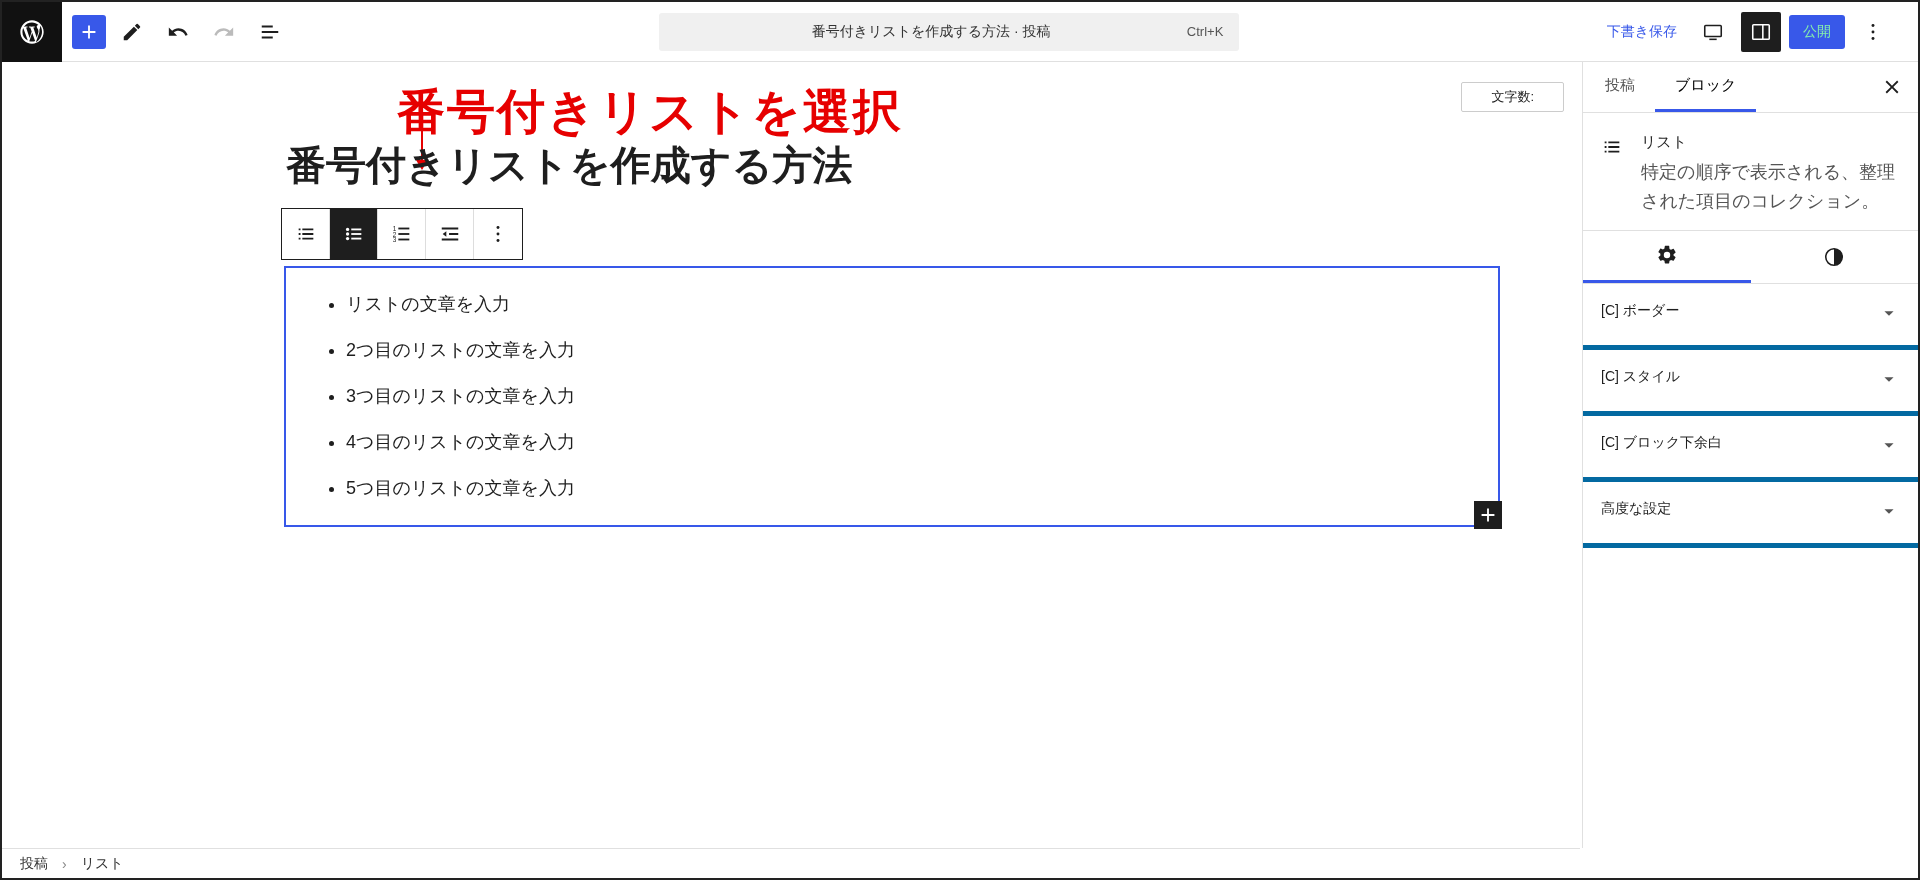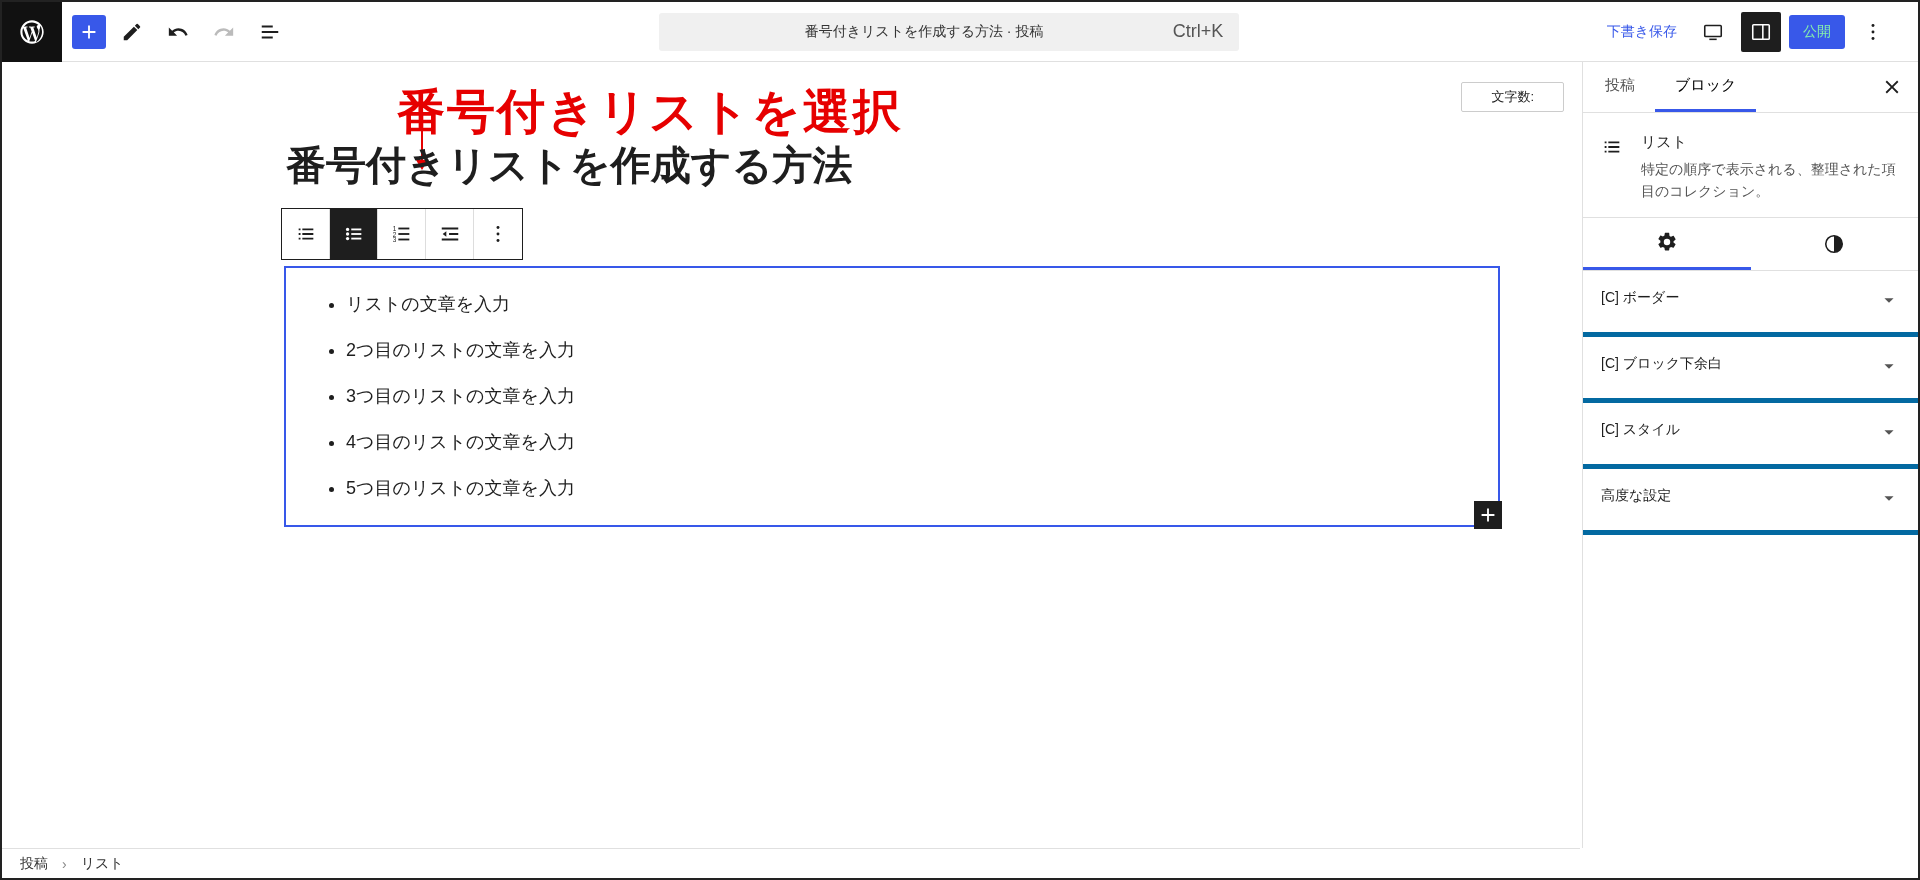--- a/index.html
+++ b/index.html
@@ -9,21 +9,21 @@
 .topbar { display: flex; align-items: center; height: 60px; border-bottom: 1px solid #e0e0e0; }
 .wp-logo { width: 60px; height: 60px; background: #111; display: flex; align-items: center; justify-content: center; color: #fff; }
 .wp-logo svg { width: 28px; height: 28px; }
 .tb-left { display: flex; align-items: center; gap: 6px; padding: 0 10px; }
 .add-btn { width: 34px; height: 34px; background: #3858e9; border-radius: 3px; display: flex; align-items: center; justify-content: center; color: #fff; cursor: pointer; }
 .tb-btn { width: 40px; height: 40px; display: flex; align-items: center; justify-content: center; cursor: pointer; border-radius: 2px; color: #1e1e1e; }
 .tb-btn.disabled { color: #bbb; cursor: default; }
 .tb-center { flex: 1; display: flex; justify-content: center; }
 .cmd-bar { background: #f0f0f0; border-radius: 3px; height: 38px; width: 580px; display: flex; align-items: center; padding: 0 16px; color: #333; font-size: 14px; }
 .cmd-bar .title { flex: 1; text-align: center; }
-.cmd-bar .sc { color: #555; font-size: 18px; }
+.cmd-bar .sc { color: #555; font-size: 13px; }
 .tb-right { display: flex; align-items: center; gap: 8px; padding-right: 25px; }
 .draft-link { color: #3858e9; font-size: 14px; cursor: pointer; background: none; border: none; padding: 6px 8px; }
 .icon-btn { width: 40px; height: 40px; display: flex; align-items: center; justify-content: center; cursor: pointer; border-radius: 2px; color: #1e1e1e; }
 .icon-btn.active { background: #1e1e1e; color: #fff; }
 .publish-btn { background: #3858e9; color: #86efac; border: none; padding: 8px 14px; border-radius: 3px; font-size: 14px; cursor: pointer; }
 
 
 .main { display: flex; height: calc(100% - 60px - 30px); }
 .editor { flex: 1; position: relative; overflow: hidden; }
 .sidebar { width: 336px; border-left: 1px solid #e0e0e0; display: flex; flex-direction: column; }
@@ -52,21 +52,21 @@
 .add-block-btn { position: absolute; right: -4px; bottom: -4px; width: 28px; height: 28px; background: #1e1e1e; color: #fff; display: flex; align-items: center; justify-content: center; cursor: pointer; }
 
 
 .sb-tabs { display: flex; border-bottom: 1px solid #e0e0e0; padding: 0 2px; }
 .sb-tab { padding: 14px 20px; font-size: 15px; cursor: pointer; color: #555; }
 .sb-tab.active { color: #000; border-bottom: 3.5px solid #3858e9; font-weight: 500; }
 .sb-close { margin-left: auto; width: 48px; display: flex; align-items: center; justify-content: center; cursor: pointer; }
 .sb-block-info { padding: 20px 18px 14px; display: flex; gap: 14px; border-bottom: 1px solid #e0e0e0; }
 .sb-block-info .bicon { flex-shrink: 0; width: 26px; padding-top: 3px; }
 .sb-block-info .bname { font-size: 15px; font-weight: 500; margin-bottom: 6px; }
-.sb-block-info .bdesc { font-size: 14px; color: #555; line-height: 1.6; }
+.sb-block-info .bdesc { font-size: 18px; color: #555; line-height: 1.6; }
 .sb-subtabs { display: flex; border-bottom: 1px solid #e0e0e0; }
 .sb-subtab { flex: 0 0 50%; height: 52px; display: flex; align-items: center; justify-content: center; cursor: pointer; }
 .sb-subtab.active { border-bottom: 3.5px solid #3858e9; }
 .sb-panel { border-bottom: 5px solid #0369a1; padding: 18px 18px; display: flex; align-items: flex-start; justify-content: space-between; font-size: 14px; cursor: pointer; }
 .sb-panel .chev { color: #555; }
 
 
 .footer { position: absolute; bottom: 0; left: 0; right: 338px; height: 30px; border-top: 1px solid #e0e0e0; display: flex; align-items: center; padding: 0 18px; font-size: 14px; color: #333; gap: 14px; }
 .footer .sep { color: #888; }
 
@@ -236,27 +236,27 @@
           </svg>
       </div>
     </div>
     <div class="sb-panel">
       <span>[C] ボーダー</span>
       <span class="chev"><svg viewBox="0 0 24 24" width="18" height="18" fill="currentColor">
             <path d="M7 10l5 5 5-5z"></path>
           </svg></span>
     </div>
     <div class="sb-panel">
+      <span>[C] スタイル</span>
+      <span class="chev"><svg viewBox="0 0 24 24" width="18" height="18" fill="currentColor">
+            <path d="M7 10l5 5 5-5z"></path>
+          </svg></span>
+    </div>
+    <div class="sb-panel">
       <span>[C] ブロック下余白</span>
-      <span class="chev"><svg viewBox="0 0 24 24" width="18" height="18" fill="currentColor">
-            <path d="M7 10l5 5 5-5z"></path>
-          </svg></span>
-    </div>
-    <div class="sb-panel">
-      <span>[C] スタイル</span>
       <span class="chev"><svg viewBox="0 0 24 24" width="18" height="18" fill="currentColor">
             <path d="M7 10l5 5 5-5z"></path>
           </svg></span>
     </div>
     <div class="sb-panel">
       <span>高度な設定</span>
       <span class="chev"><svg viewBox="0 0 24 24" width="18" height="18" fill="currentColor">
             <path d="M7 10l5 5 5-5z"></path>
           </svg></span>
     </div>

